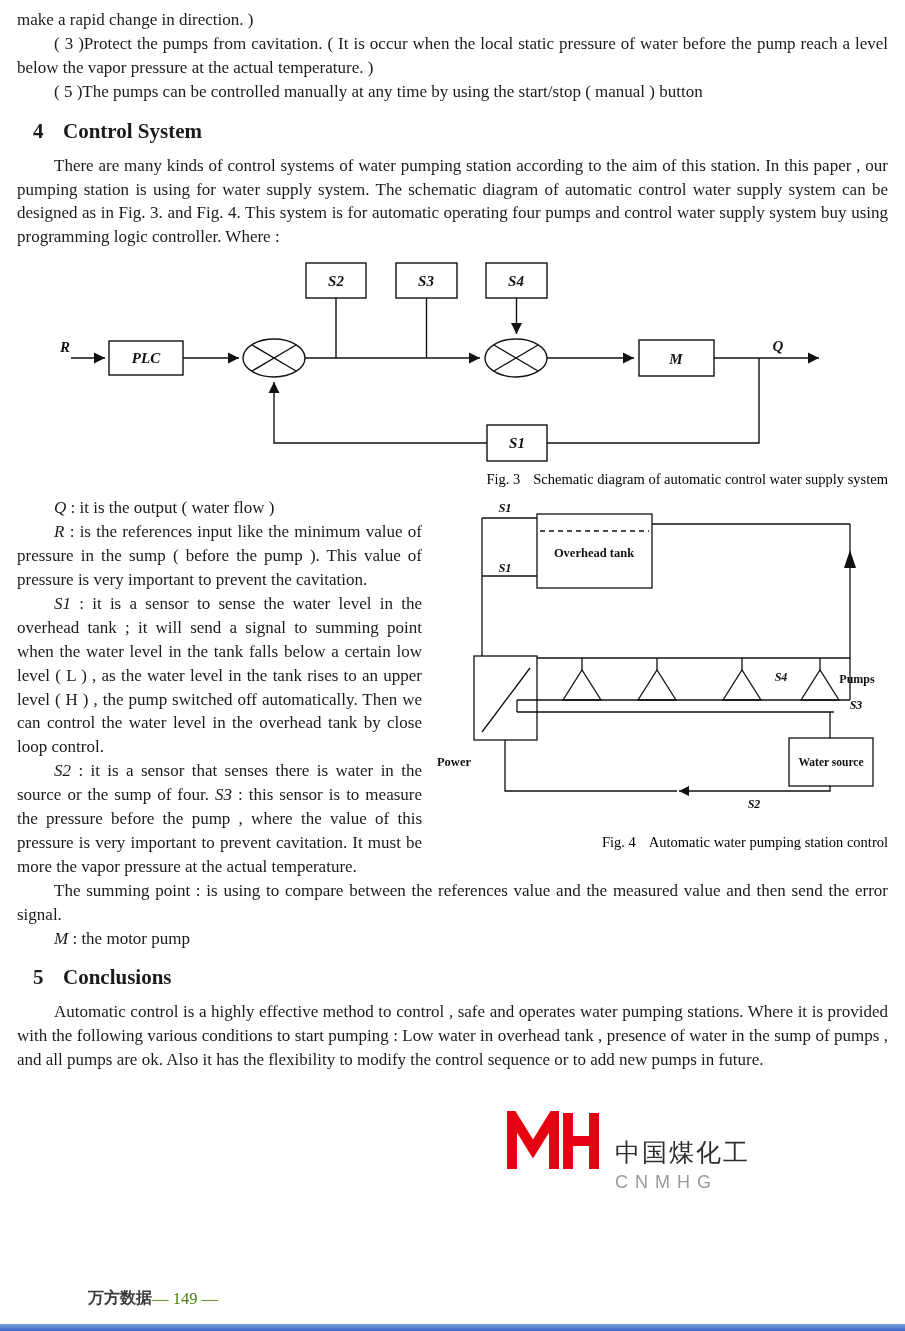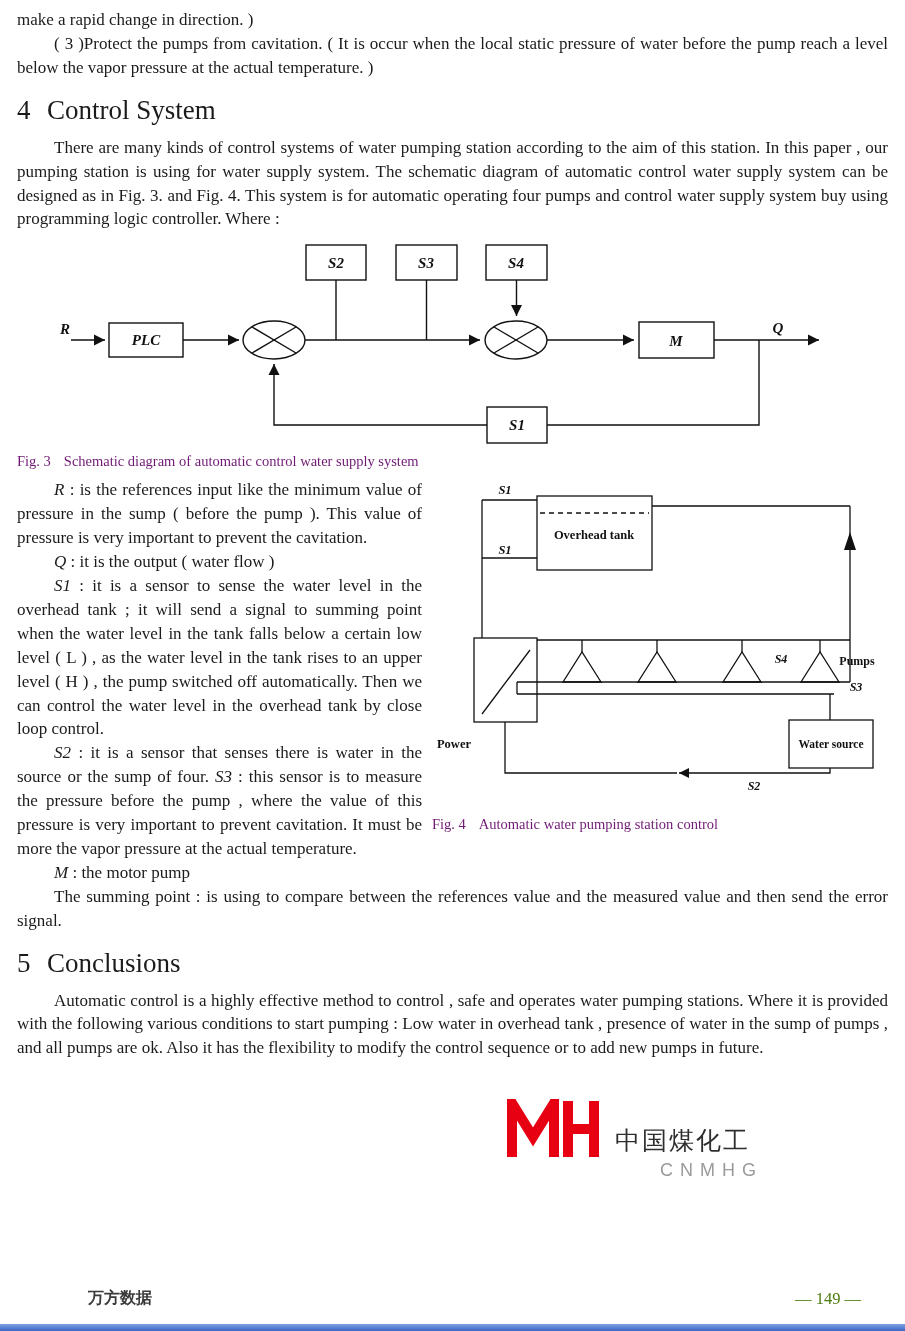--- a/index.html
+++ b/index.html
@@ -4,50 +4,51 @@
 <style>
   * { margin:0; padding:0; box-sizing:border-box; }
   html,body { background:#ffffff; }
   body {
     width:905px; height:1331px; position:relative; overflow:hidden;
     font-family:"Liberation Serif", serif; color:#1b1b1b;
   }
   .page { padding:8px 17px 0 17px; }
   p.body { font-size:17px; line-height:23.9px; text-align:justify;font-family:Liberation Serif, serif; }
   p.indent { text-indent:37px; }
-  h2.sec { font-size:27px; font-weight:normal; margin:15px 0 10px 0; }
+  h2.sec { font-size:21px; font-weight:bold; margin:15px 0 10px 16px; }
   h2.sec .sec-num { display:inline-block; width:30px; }
   .var { font-style:italic; }
   .fig3-wrap { margin:6px 0 0 4px; }
-  .caption { text-align:left; font-size:14.5px; color:#701a75; margin:0 0 8px 0; }
+  .caption { text-align:right; font-size:14.5px; color:#000000; margin:0 0 8px 0; }
   .caption .cap-text { margin-left:13px; }
   .defs { margin-top:2px; }
   .fig4-float { float:right; width:456px; margin:2px 0 4px 10px; }
   .fig4-float .caption { margin-top:14px; }
   .logo-row { display:flex; align-items:center; gap:14px; margin:16px 0 0 488px; width:fit-content; }
   .logo-cn { font-size:25px; color:#2e2e2e; font-family:"DejaVu Sans", sans-serif; letter-spacing:2px;margin-top:48px; }
-  .logo-en { font-size:18px; color:#9a9a9a; font-family:"Liberation Sans", sans-serif; letter-spacing:7px; margin-top:3px;margin-left:45px; }
+  .logo-en { font-size:18px; color:#9a9a9a; font-family:"Liberation Sans", sans-serif; letter-spacing:7px; margin-top:3px; }
   .footer {
     position:absolute; left:0; right:0; bottom:22px;
-    display:flex; justify-content:space-between; align-items:flex-end;
+    display:flex; align-items:flex-end;
     padding:0 44px 0 88px;
   }
   .watermark { font-family:"DejaVu Sans", sans-serif; font-size:16px; font-weight:bold; color:#3a3a3a; }
   .page-num { font-size:16.5px; color:#4d7c0f; }
   .bottom-bar { position:absolute; left:0; right:0; bottom:0; height:7px;
     background:linear-gradient(#7da3e2,#3b66c4); }
   svg text { font-family:"Liberation Serif", serif; }
 </style>
 </head>
 <body>
 
 <div class="page">
 
   <p class="body">make a rapid change in direction. )</p>
   <p class="body indent">( 3 )Protect the pumps from cavitation. ( It is occur when the local static pressure of water before the pump reach a level below the vapor pressure at the actual temperature. )</p>
+  <p class="body indent">( 5 )The pumps can be controlled manually at any time by using the start/stop ( manual ) button</p>
 
   <h2 class="sec">
     <span class="sec-num">4</span><span>Control System</span>
   </h2>
 
   <p class="body indent">There are many kinds of control systems of water pumping station according to the aim of this station. In this paper , our pumping station is using for water supply system. The schematic diagram of automatic control water supply system can be designed as in Fig. 3. and Fig. 4. This system is for automatic operating four pumps and control water supply system buy using programming logic controller. Where :</p>
 
   <div class="fig3-wrap">
     <svg width="860" height="212" viewBox="0 0 860 212">
       <defs>
@@ -142,26 +143,26 @@
           <text x="424" y="211" font-size="12" font-weight="bold" font-style="italic">S3</text>
           <text x="399" y="268" font-size="11.5" font-weight="bold">Water source</text>
           <text x="322" y="310" font-size="12" font-weight="bold" font-style="italic">S2</text>
         </g>
       </svg>
       <div class="caption">
         <span>Fig. 4</span><span class="cap-text">Automatic water pumping station control</span>
       </div>
     </div>
 
+    <p class="body indent"><span class="var">Q</span><span> : it is the output ( water flow )</span></p>
     <p class="body indent"><span class="var">R</span><span> : is the references input like the minimum value of pressure in the sump ( before the pump ). This value of pressure is very important to prevent the cavitation.</span></p>
-    <p class="body indent"><span class="var">Q</span><span> : it is the output ( water flow )</span></p>
     <p class="body indent"><span class="var">S1</span><span> : it is a sensor to sense the water level in the overhead tank ; it will send a signal to summing point when the water level in the tank falls below a certain low level ( L ) , as the water level in the tank rises to an upper level ( H ) , the pump switched off automatically. Then we can control the water level in the overhead tank by close loop control.</span></p>
     <p class="body indent"><span class="var">S2</span><span> : it is a sensor that senses there is water in the source or the sump of four. </span><span class="var">S3</span><span> : this sensor is to measure the pressure before the pump , where the value of this pressure is very important to prevent cavitation. It must be more the vapor pressure at the actual temperature.</span></p>
+    <p class="body indent">The summing point : is using to compare between the references value and the measured value and then send the error signal.</p>
     <p class="body indent"><span class="var">M</span><span> : the motor pump</span></p>
-    <p class="body indent">The summing point : is using to compare between the references value and the measured value and then send the error signal.</p>
   </div>
 
   <h2 class="sec" style="clear:both;">
     <span class="sec-num">5</span><span>Conclusions</span>
   </h2>
 
   <p class="body indent">Automatic control is a highly effective method to control , safe and operates water pumping stations. Where it is provided with the following various conditions to start pumping : Low water in overhead tank , presence of water in the sump of pumps , and all pumps are ok. Also it has the flexibility to modify the control sequence or to add new pumps in future.</p>
 
   <div class="logo-row">
     <svg width="96" height="60" viewBox="0 0 96 60">

